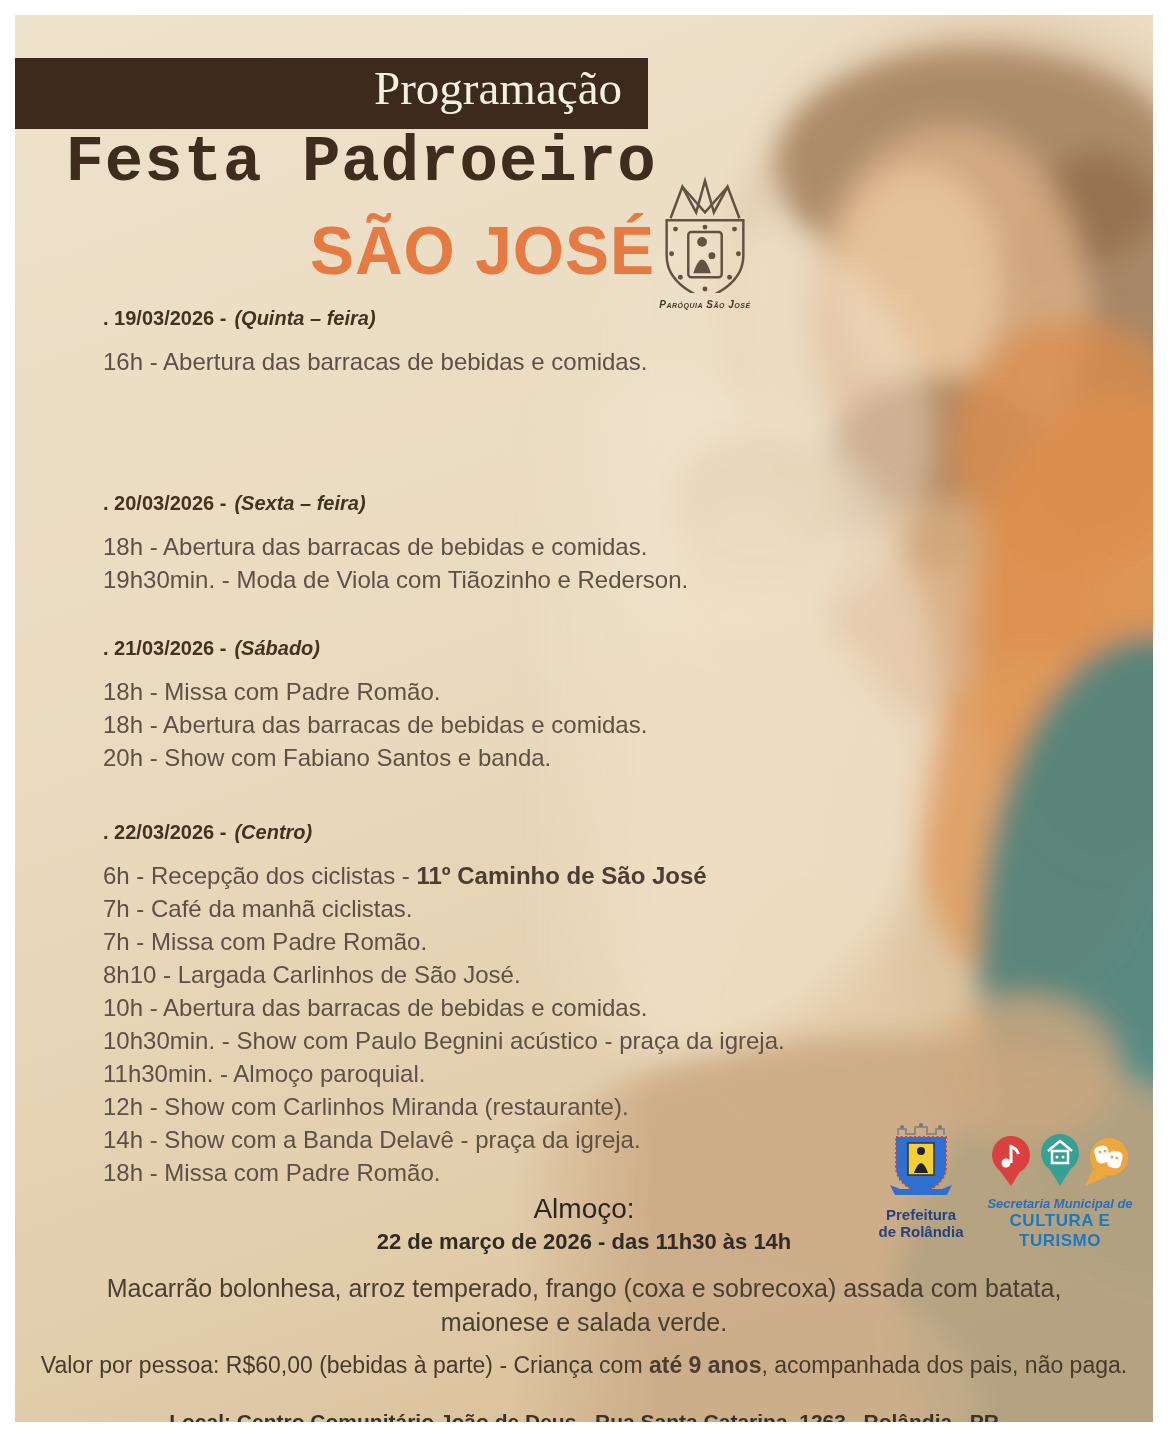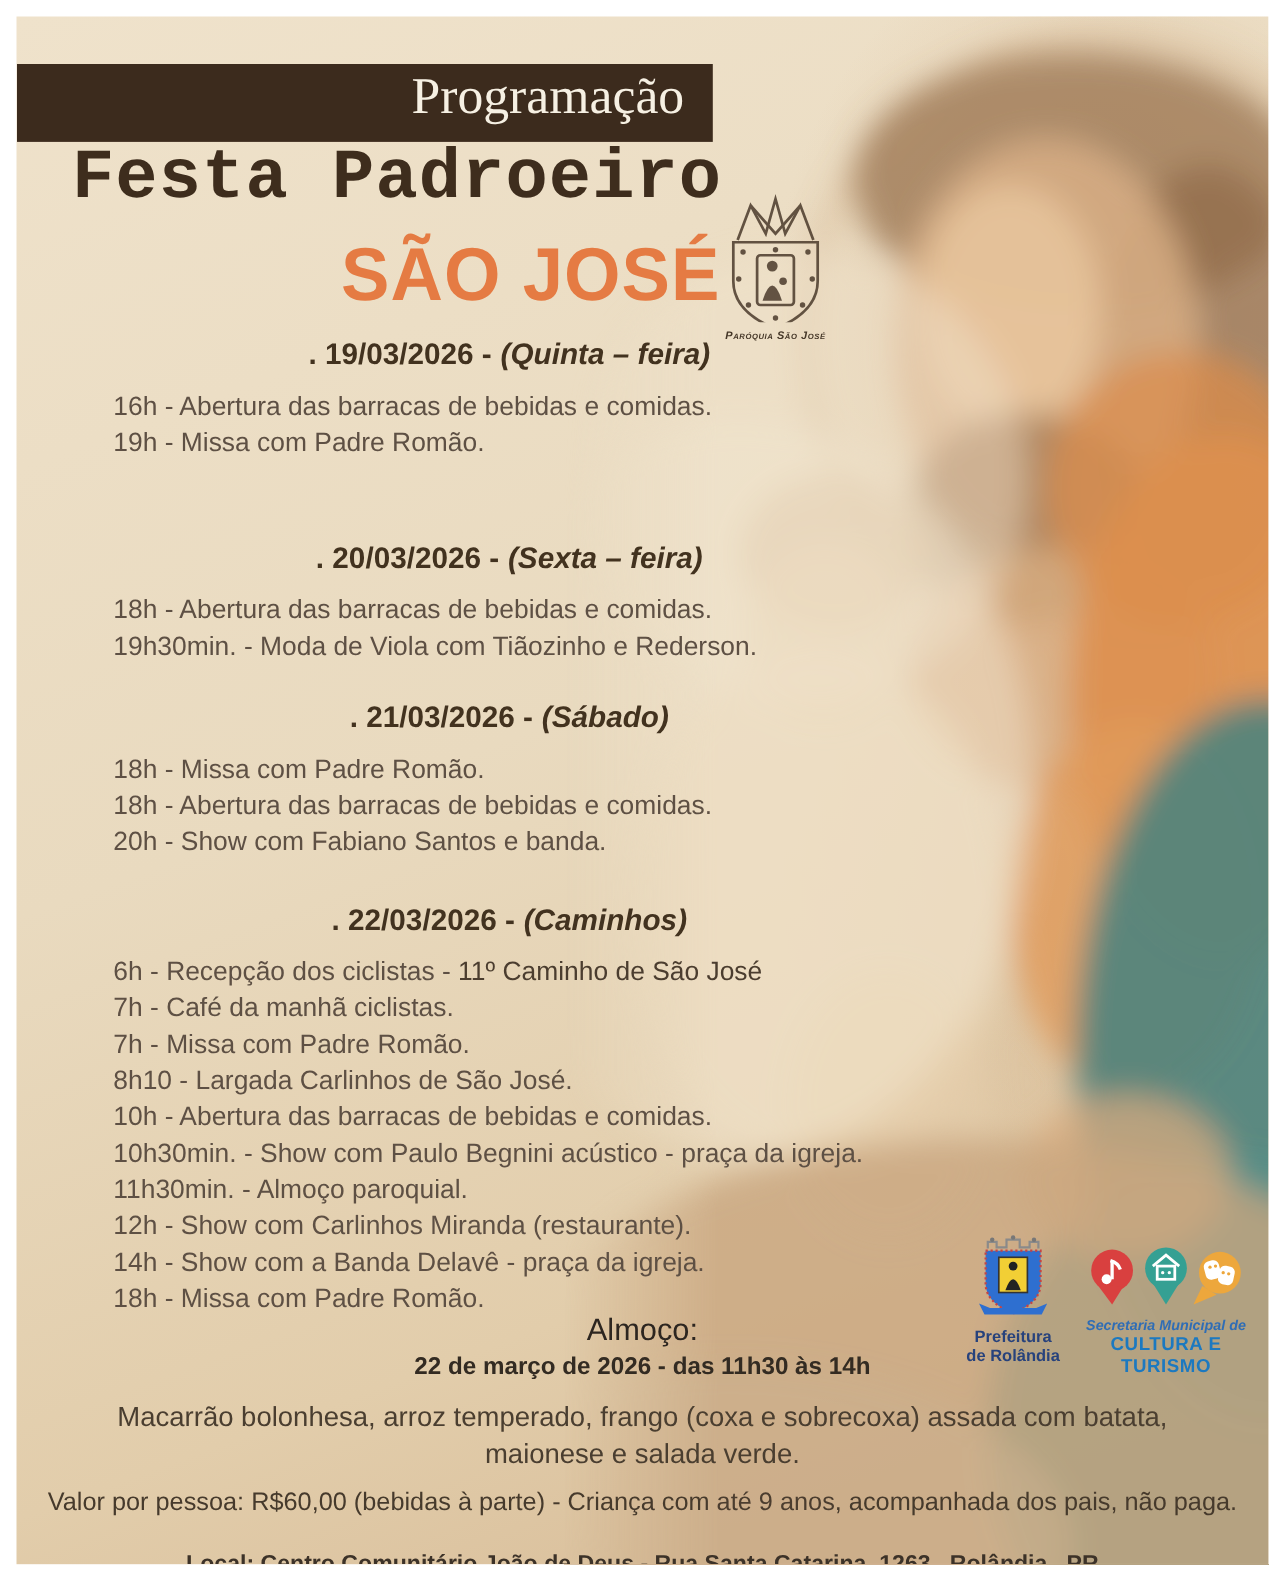--- a/index.html
+++ b/index.html
@@ -16,24 +16,24 @@
     color:#f6f0e3;font-family:"Liberation Serif",serif;font-size:47px;line-height:60px;
     text-align:right;padding-right:26px;box-sizing:border-box;}
   .title{position:absolute;top:112px;left:40px;width:612px;margin:0;text-align:center;
     font-family:Liberation Mono, monospace;font-weight:600;font-size:64px;color:#3e2d1d;letter-spacing:1px;}
   .subtitle{position:absolute;top:196px;left:45px;width:595px;text-align:right;
     font-weight:800;font-size:68px;color:#e57b43;letter-spacing:1px;transform:scaleX(.97);transform-origin:right;}
   .parish{position:absolute;left:628px;top:160px;width:124px;text-align:center;font-style:italic;}
   .parish-label{font-size:10px;font-weight:700;color:#453728;letter-spacing:.5px;
     font-variant:small-caps;margin-top:2px;}
   .day{position:absolute;left:88px;width:720px;}
-  .day-heading{font-size:27px;font-weight:700;color:#42321f;margin-bottom:15px;text-align:center;}
+  .day-heading{font-size:20px;font-weight:700;color:#42321f;margin-bottom:15px;}
   .day-heading .w{font-style:italic;font-weight:600;margin-left:8px;}
   .item{font-size:24px;line-height:33px;color:#5e5044;}
-  .item .b,.price-line .b{font-weight:400;color:#4b3d2f;text-align:right;}
+  .item .b,.price-line .b{font-weight:700;color:#4b3d2f;text-align:right;}
   .lunch{position:absolute;top:1178px;left:15px;width:1108px;text-align:center;}
   .lunch-title{font-size:28px;font-weight:400;color:#2d2620;}
   .lunch-datetime{font-size:22px;font-weight:700;margin-top:4px;color:#332b22;}
   .menu-line{font-size:25px;color:#4a3e30;line-height:34px;}
   .menu-first{margin-top:16px;}
   .price-line{font-size:23px;margin-top:13px;color:#463a2c;}
   .location-line{font-size:21px;font-weight:700;margin-top:31px;color:#3c3228;}
   .logo{position:absolute;text-align:center;}
   .prefeitura{left:845px;top:1106px;width:122px;}
   .pref-label{font-size:15px;font-weight:800;color:#27427c;line-height:17px;margin-top:3px;}
@@ -106,40 +106,39 @@
       </g>
     </svg>
     <div class="parish-label">Paróquia São José</div>
   </div>
 
   <div>
       <div class="day" style="top: 292px;">
         <div class="day-heading"><span class="d">. 19/03/2026 -</span><span class="w">(Quinta – feira)</span></div>
         <div>
           <div class="item"><span>16h - Abertura das barracas de bebidas e comidas.</span></div>
-          <div class="item"><span>19h - Missa com Padre Romão.</span></div>
         </div>
       </div>
       <div class="day" style="top: 477px;">
         <div class="day-heading"><span class="d">. 20/03/2026 -</span><span class="w">(Sexta – feira)</span></div>
         <div>
           <div class="item"><span>18h - Abertura das barracas de bebidas e comidas.</span></div>
           <div class="item"><span>19h30min. - Moda de Viola com Tiãozinho e Rederson.</span></div>
         </div>
       </div>
       <div class="day" style="top: 622px;">
         <div class="day-heading"><span class="d">. 21/03/2026 -</span><span class="w">(Sábado)</span></div>
         <div>
           <div class="item"><span>18h - Missa com Padre Romão.</span></div>
           <div class="item"><span>18h - Abertura das barracas de bebidas e comidas.</span></div>
           <div class="item"><span>20h - Show com Fabiano Santos e banda.</span></div>
         </div>
       </div>
       <div class="day" style="top: 806px;">
-        <div class="day-heading"><span class="d">. 22/03/2026 -</span><span class="w">(Caminhos)</span></div>
+        <div class="day-heading"><span class="d">. 22/03/2026 -</span><span class="w">(Centro)</span></div>
         <div>
           <div class="item"><span>6h - Recepção dos ciclistas - </span><span class="b">11º Caminho de São José</span></div>
           <div class="item"><span>7h - Café da manhã ciclistas.</span></div>
           <div class="item"><span>7h - Missa com Padre Romão.</span></div>
           <div class="item"><span>8h10 - Largada Carlinhos de São José.</span></div>
           <div class="item"><span>10h - Abertura das barracas de bebidas e comidas.</span></div>
           <div class="item"><span>10h30min. - Show com Paulo Begnini acústico - praça da igreja.</span></div>
           <div class="item"><span>11h30min. - Almoço paroquial.</span></div>
           <div class="item"><span>12h - Show com Carlinhos Miranda (restaurante).</span></div>
           <div class="item"><span>14h - Show com a Banda Delavê - praça da igreja.</span></div>

